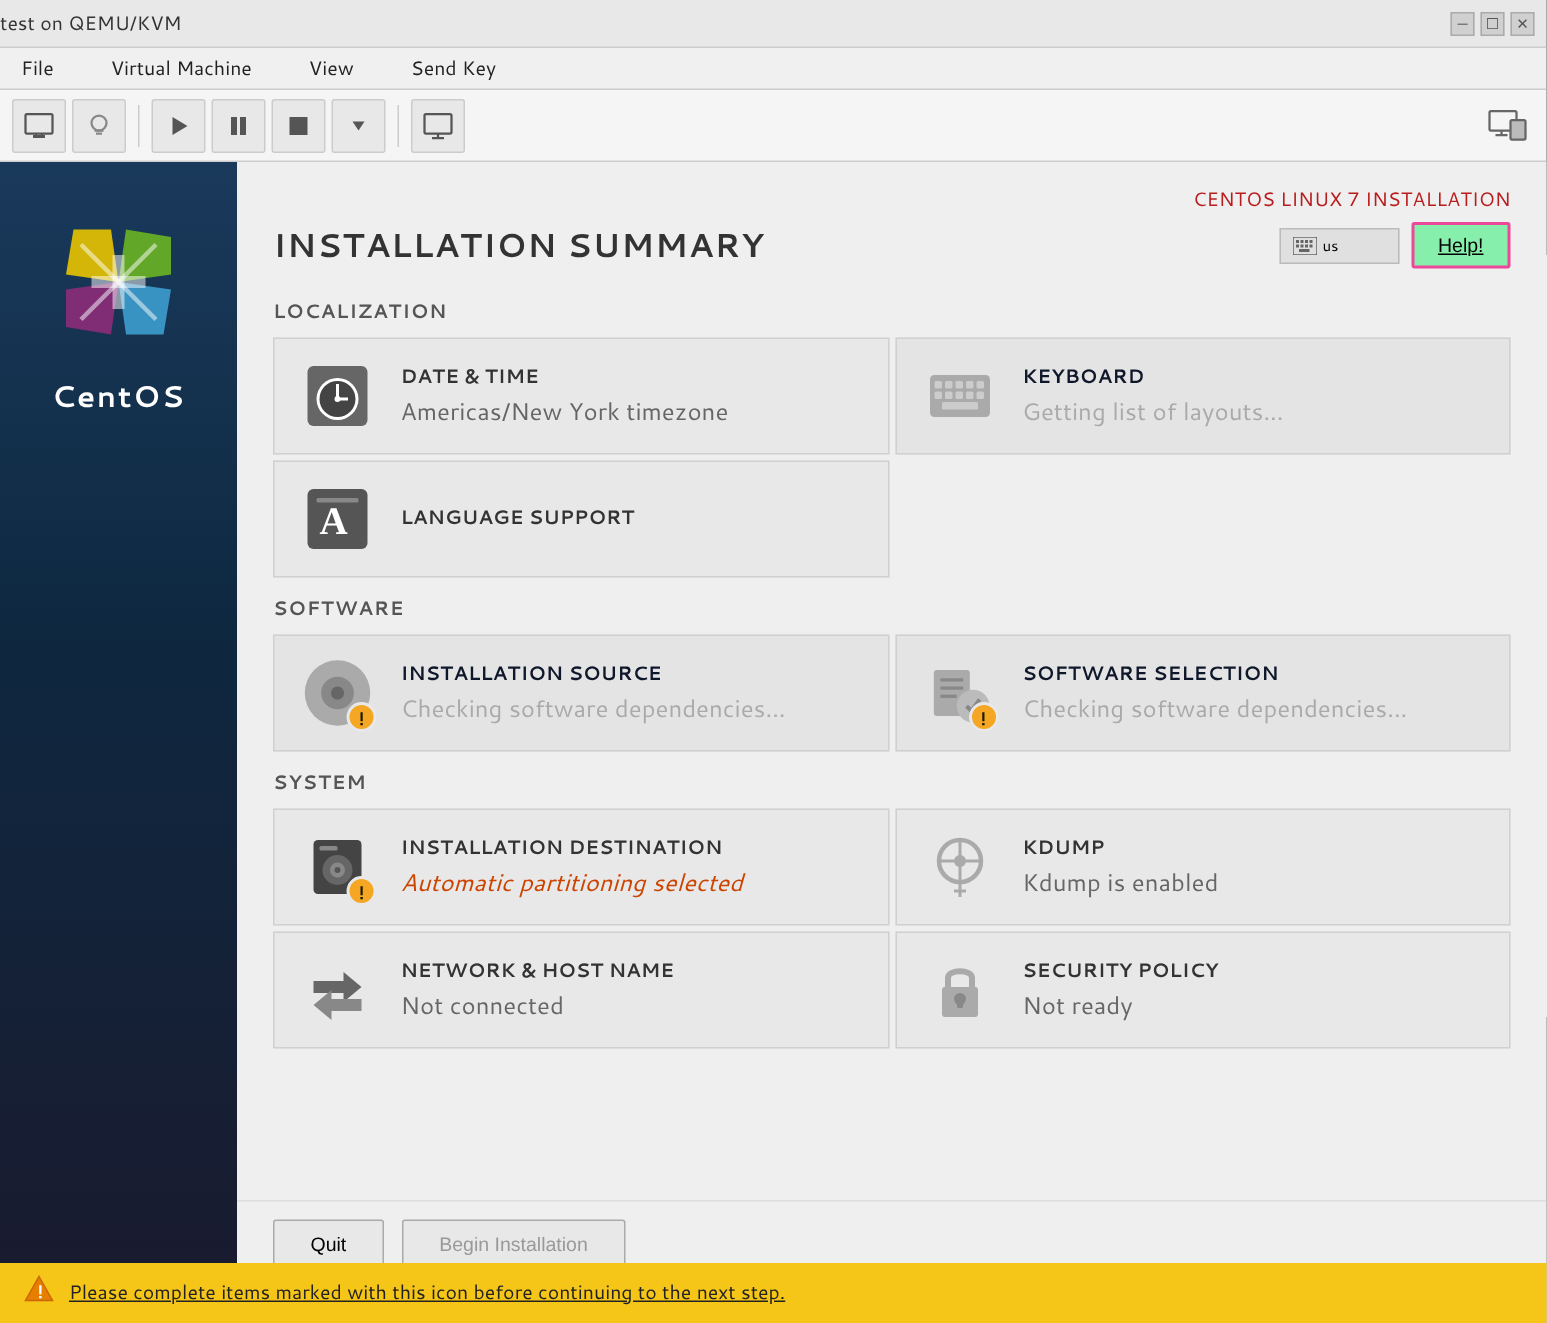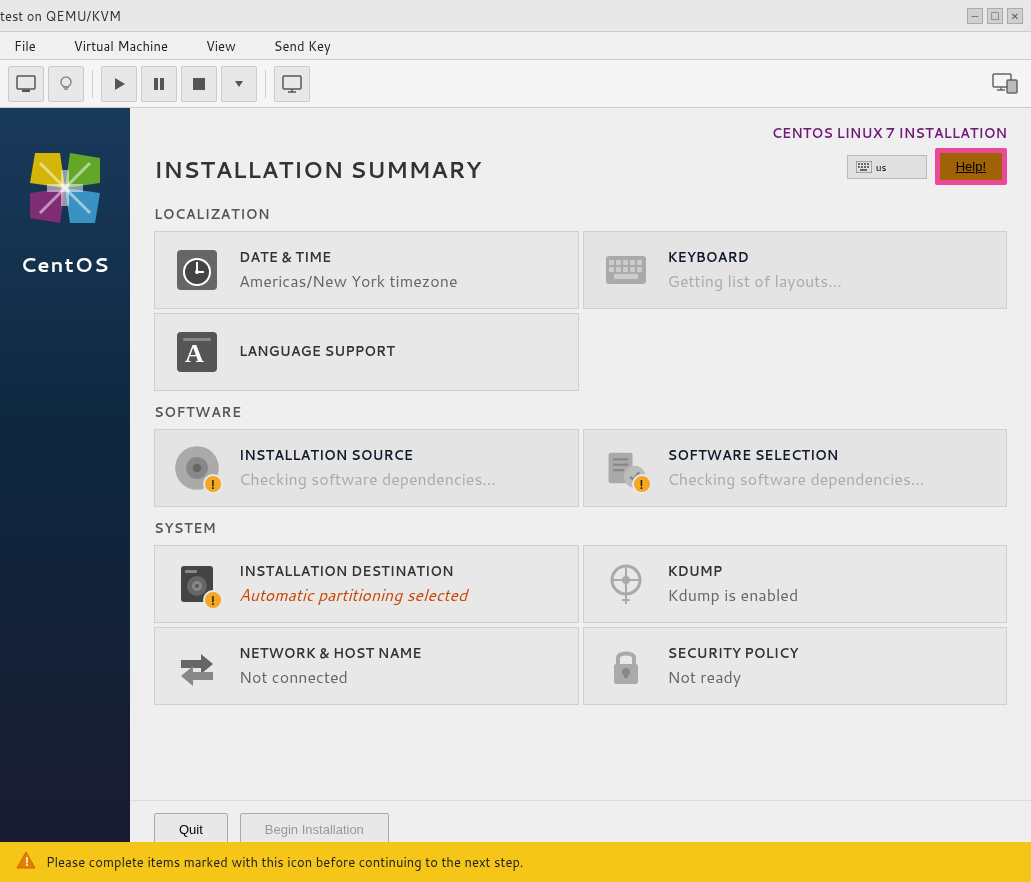--- a/index.html
+++ b/index.html
@@ -91,21 +91,21 @@
 
     
     .main-window {
       display: flex;
       height: calc(882px - 32px - 28px - 48px);
       background: #f0f0f0;
     }
 
     
     .sidebar {
-      width: 130px;
+      width: 158px;
       background: linear-gradient(to bottom, #1a3a5c 0%, #0e2840 40%, #1a1a2e 100%);
       display: flex;
       flex-direction: column;
       align-items: center;
       padding-top: 30px;
       flex-shrink: 0;
       text-align: center;
     }
     .centos-logo {
       width: 100px;
@@ -142,41 +142,41 @@
       letter-spacing: 0.5px;
     }
     .header-right {
       display: flex;
       flex-direction: column;
       align-items: flex-end;
       gap: 6px;
     }
     .centos-linux-title {
       font-size: 13px;
-      color: #701a75;
-      font-weight: bold;
+      color: #b91c1c;
+      font-weight: normal;
     }
     .header-controls {
       display: flex;
       align-items: center;
       gap: 8px;
     }
     .keyboard-input {
       background: #e0e0e0;
       border: 1px solid #bbb;
       padding: 4px 8px;
       font-size: 10px;
       display: flex;
       align-items: center;
       gap: 4px;
       min-width: 80px;
     }
     .help-btn {
-      background: #a16207;
-      border: 5px solid #ec4899;
+      background: #86efac;
+      border: 2px solid #ec4899;
       padding: 6px 16px;
       font-size: 13px;
       cursor: pointer;
       border-radius: 2px;
       text-decoration: underline;
     }
 
     
     .sections-container {
       flex: 1;
@@ -296,20 +296,21 @@
       left: 0;
       right: 0;
     }
     .warning-bar-icon {
       font-size: 16px;
       color: #cc6600;
     }
     .warning-bar-text {
       font-size: 13px;
       color: #222;
+      text-decoration: underline;
     }
 
     
     .icon-clock svg, .icon-keyboard svg, .icon-lang svg,
     .icon-disk svg, .icon-kdump svg, .icon-network svg,
     .icon-security svg, .icon-source svg, .icon-software svg {
       width: 48px;
       height: 48px;
     }
 

